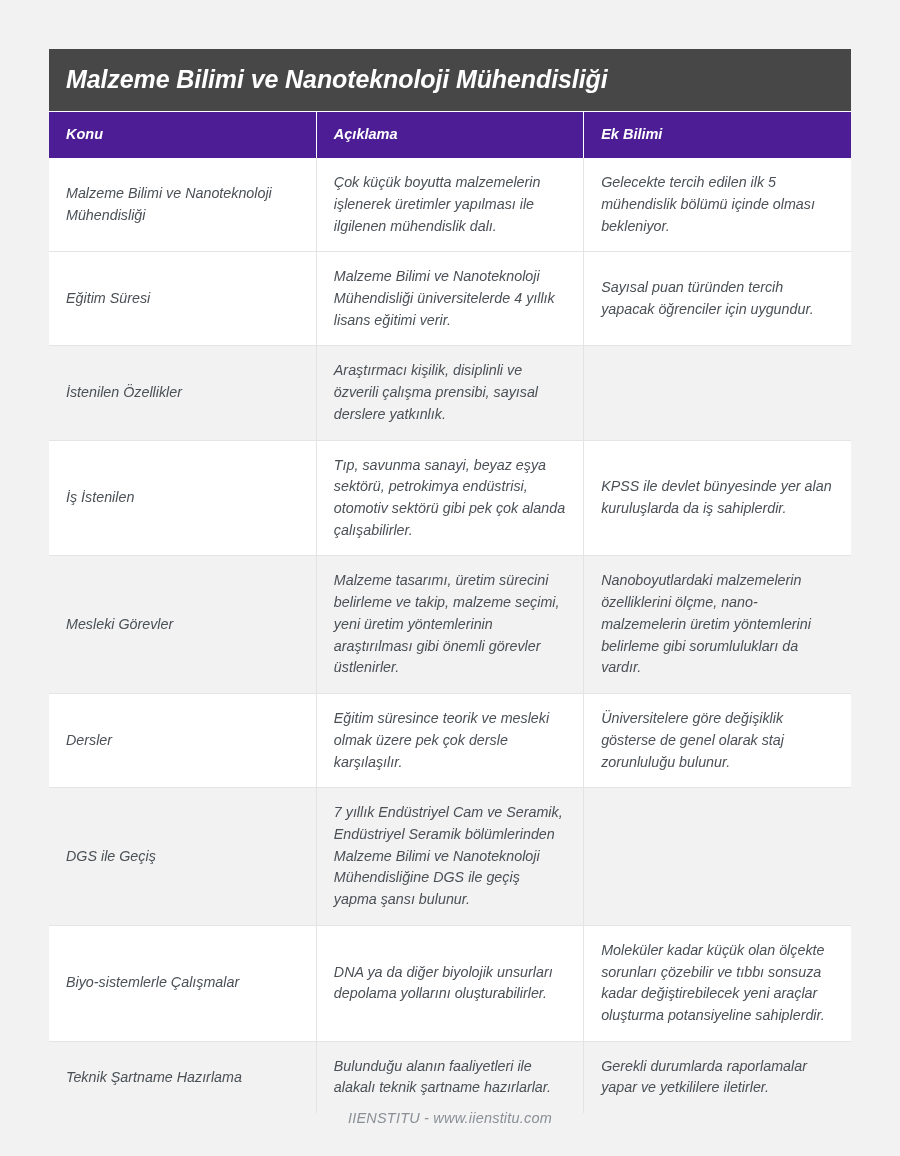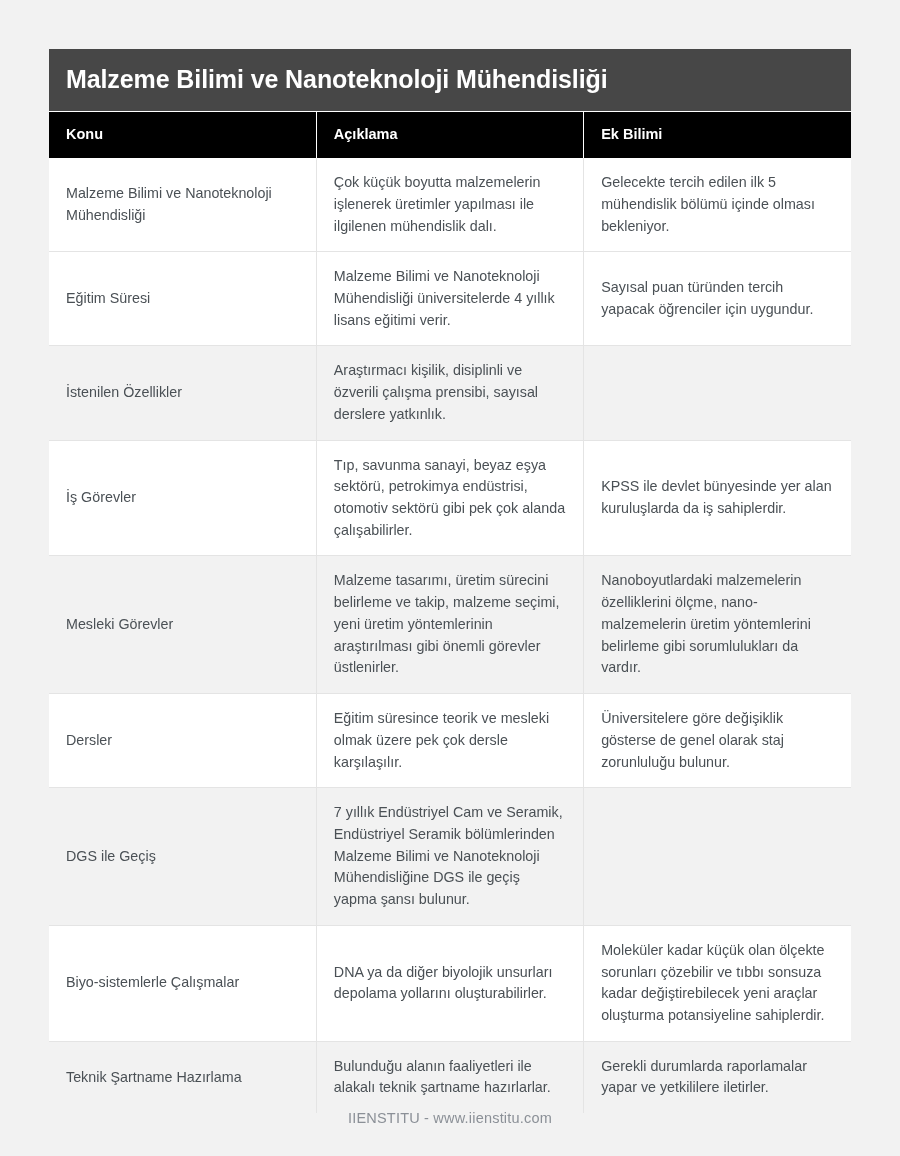--- a/index.html
+++ b/index.html
@@ -14,20 +14,21 @@
     font-family: "Liberation Sans", "DejaVu Sans", sans-serif;
     -webkit-font-smoothing: antialiased;
     overflow: hidden;
   }
 
   .page {
     position: relative;
     width: 900px;
     height: 1156px;
     box-sizing: border-box;
+    font-style: italic;
   }
 
   .table-wrap {
     position: absolute;
     left: 49px;
     top: 49px;
     width: 802px;
   }
 
   table.info-table {
@@ -45,21 +46,21 @@
     font-weight: bold;
     letter-spacing: -0.1px;
     padding: 16px 17px 17px 17px;
     border-bottom: 1px solid #ffffff;
     line-height: 1.15;
     text-align: left;
   }
 
   
   thead tr.col-head th {
-    background: #000000;
+    background: #4c1d95;
     color: #ffffff;
     font-size: 14.5px;
     font-weight: bold;
     text-align: left;
     padding: 14px 17px 15px 17px;
     line-height: 1.2;
     border-right: 1px solid #ffffff;
   }
   thead tr.col-head th:last-child {
     border-right: none;
@@ -133,21 +134,21 @@
             <td class="col-konu">Eğitim Süresi</td>
             <td class="col-aciklama">Malzeme Bilimi ve Nanoteknoloji Mühendisliği üniversitelerde 4 yıllık lisans eğitimi verir.</td>
             <td class="col-ekbilgi">Sayısal puan türünden tercih yapacak öğrenciler için uygundur.</td>
           </tr>
           <tr class="even">
             <td class="col-konu">İstenilen Özellikler</td>
             <td class="col-aciklama">Araştırmacı kişilik, disiplinli ve özverili çalışma prensibi, sayısal derslere yatkınlık.</td>
             <td class="col-ekbilgi"></td>
           </tr>
           <tr class="odd">
-            <td class="col-konu">İş Görevler</td>
+            <td class="col-konu">İş İstenilen</td>
             <td class="col-aciklama">Tıp, savunma sanayi, beyaz eşya sektörü, petrokimya endüstrisi, otomotiv sektörü gibi pek çok alanda çalışabilirler.</td>
             <td class="col-ekbilgi">KPSS ile devlet bünyesinde yer alan kuruluşlarda da iş sahiplerdir.</td>
           </tr>
           <tr class="even">
             <td class="col-konu">Mesleki Görevler</td>
             <td class="col-aciklama">Malzeme tasarımı, üretim sürecini belirleme ve takip, malzeme seçimi, yeni üretim yöntemlerinin araştırılması gibi önemli görevler üstlenirler.</td>
             <td class="col-ekbilgi">Nanoboyutlardaki malzemelerin özelliklerini ölçme, nano-malzemelerin üretim yöntemlerini belirleme gibi sorumlulukları da vardır.</td>
           </tr>
           <tr class="odd">
             <td class="col-konu">Dersler</td>

